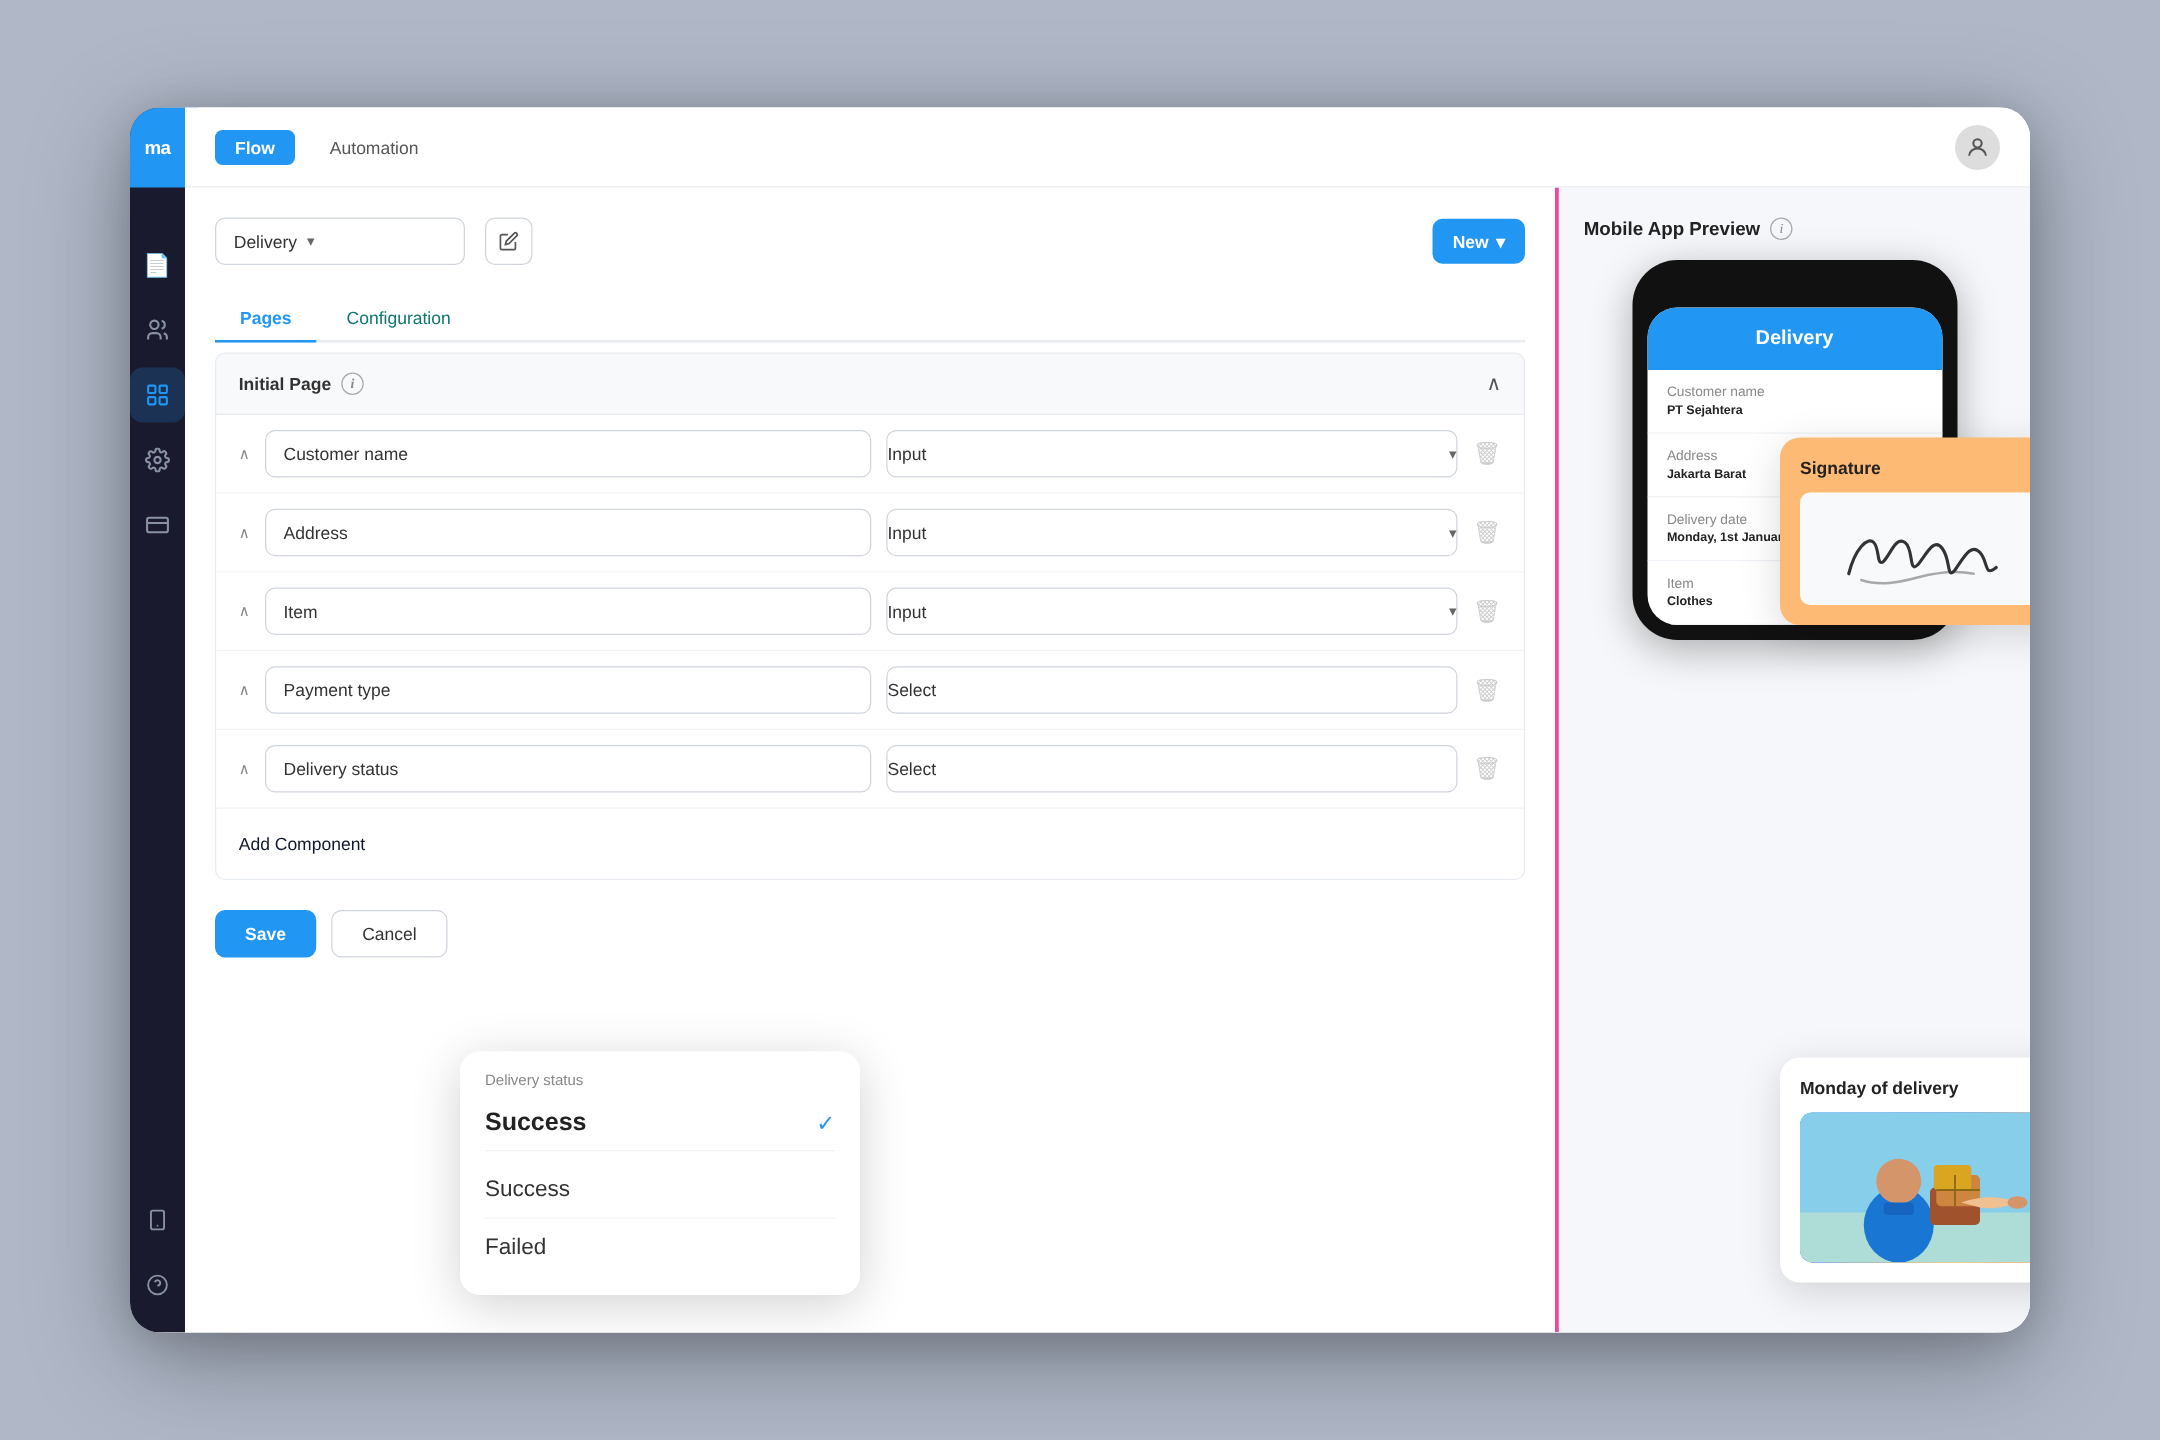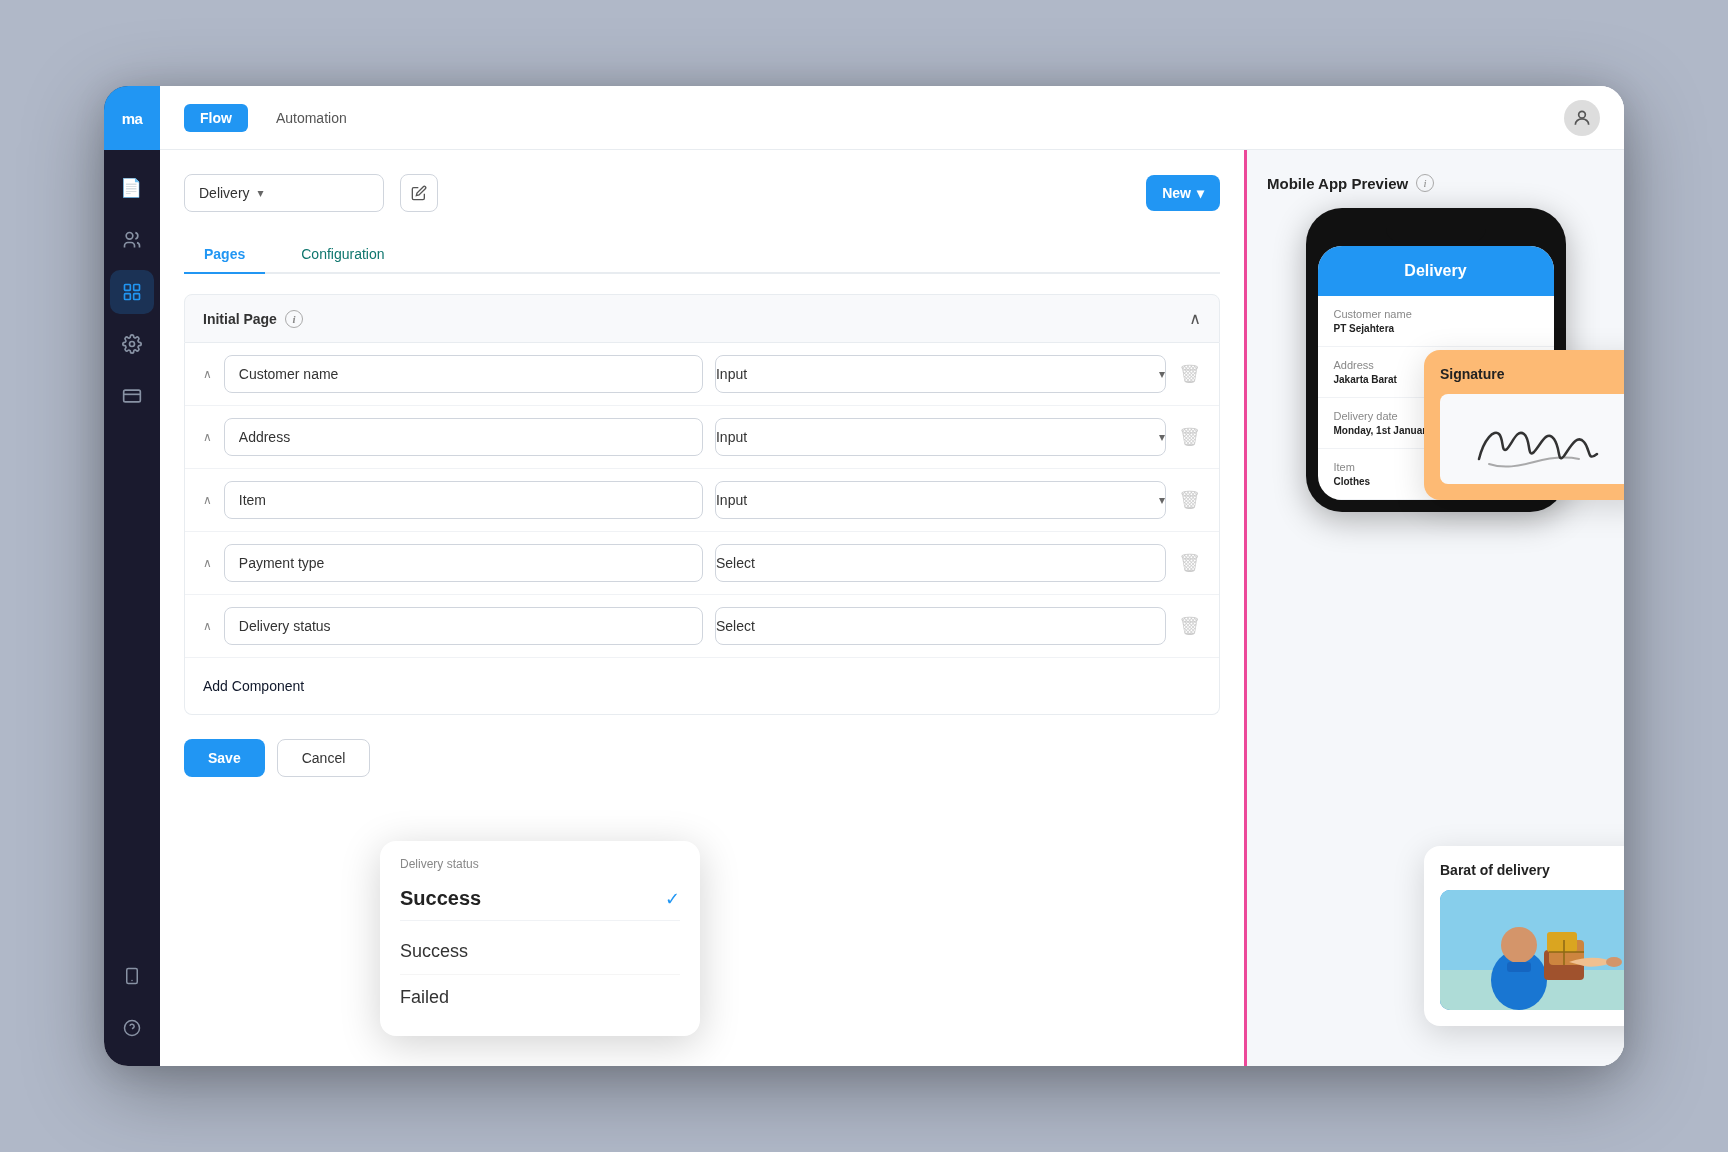--- a/index.html
+++ b/index.html
@@ -28,27 +28,28 @@
       height: 100%;
       background: white;
       border-radius: 24px;
       display: flex;
       overflow: hidden;
       box-shadow: 0 4px 32px rgba(0,0,0,0.12);
     }
 
     
     .sidebar {
-      width: 56px;
+      width: 44px;
       background: #1a1a2e;
       display: flex;
       flex-direction: column;
       align-items: center;
       padding: 0;
       flex-shrink: 0;
+      gap: 24px;
     }
 
     .sidebar-logo {
       width: 64px;
       height: 64px;
       background: #2196f3;
       display: flex;
       align-items: center;
       justify-content: center;
       color: white;
@@ -213,23 +214,23 @@
       border-radius: 8px;
       padding: 10px 16px;
       font-size: 14px;
       font-weight: 600;
       cursor: pointer;
     }
 
     
     .tabs-row {
       display: flex;
-      gap: 16px;
+      gap: 4px;
       border-bottom: 2px solid #e8ecf0;
-      margin-bottom: 20px;
+      margin-bottom: 8px;
     }
 
     .tab-item {
       padding: 10px 20px;
       font-size: 14px;
       font-weight: 500;
       color: #0f766e;
       cursor: pointer;
       border-bottom: 2px solid transparent;
       margin-bottom: -2px;
@@ -805,21 +806,21 @@
             <div class="signature-card-title">Signature</div>
             <div class="signature-area">
               <svg class="sig-svg" viewBox="0 0 160 70" fill="none">
                 <path d="M20 55 C25 35, 35 25, 40 30 C45 35, 42 50, 48 45 C54 38, 58 25, 65 30 C72 35, 68 55, 75 48 C82 40, 88 25, 95 35 C102 45, 98 60, 105 52 C112 42, 118 30, 125 38 C132 46, 128 58, 138 50" stroke="#333" stroke-width="2.5" stroke-linecap="round" stroke-linejoin="round"></path>
                 <path d="M30 60 C45 65, 60 62, 75 58 C90 54, 105 52, 120 55" stroke="#333" stroke-width="2" stroke-linecap="round" opacity="0.4"></path>
               </svg>
             </div>
           </div>
 
           <div class="proof-card">
-            <div class="proof-card-title">Barat of delivery</div>
+            <div class="proof-card-title">Monday of delivery</div>
             <div class="proof-image">
               
               <svg width="100%" height="100%" viewBox="0 0 230 120" preserveAspectRatio="xMidYMid slice">
 
                 <rect width="230" height="120" fill="#87ceeb"></rect>
 
                 <rect y="80" width="230" height="40" fill="#c8e6c9" opacity="0.6"></rect>
 
                 <ellipse cx="80" cy="90" rx="28" ry="30" fill="#1976d2"></ellipse>
 

